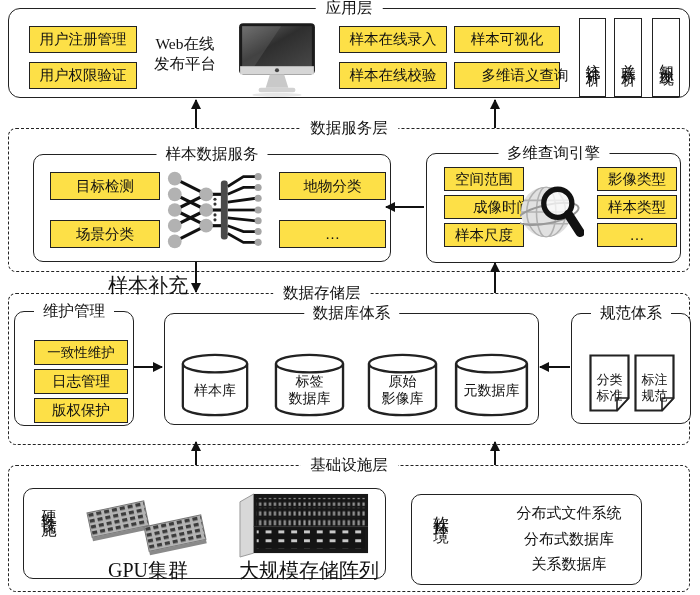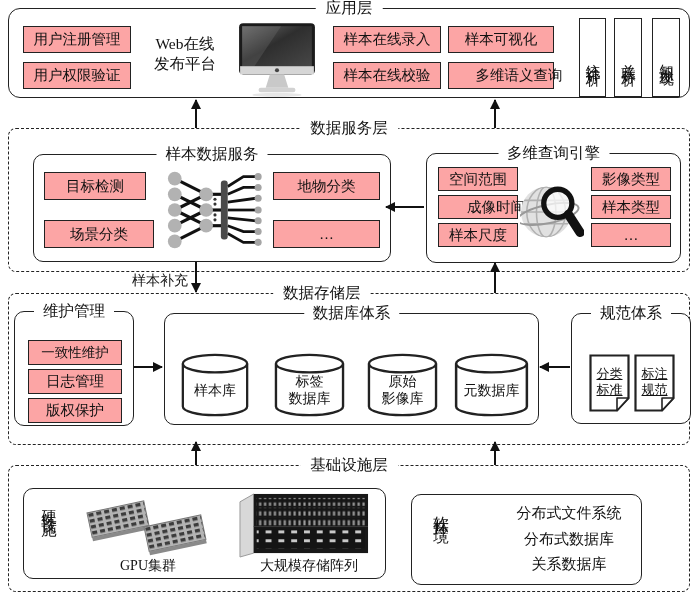--- a/index.html
+++ b/index.html
@@ -5,50 +5,50 @@
   html,body{margin:0;padding:0;background:#fff;}
   #page{position:relative;width:700px;height:595px;background:#fff;overflow:hidden;
         font-family:"Liberation Serif","DejaVu Serif",serif;color:#111;}
   .layer{position:absolute;border:1.6px dashed #222;border-radius:8px;box-sizing:border-box;}
   .layer.solid{border:1.8px solid #222;border-radius:12px;}
   .layer-label{position:absolute;top:-11px;left:50%;transform:translateX(-50%);
         background:#fff;padding:0 10px;font-size:15.5px;white-space:nowrap;line-height:20px;}
   .tbox{position:absolute;border:1.8px solid #222;border-radius:10px;box-sizing:border-box;background:#fff;}
   .tbox-title{position:absolute;top:-11px;left:50%;transform:translateX(-50%);
         background:#fff;padding:0 9px;font-size:15.5px;white-space:nowrap;line-height:20px;}
-  .cell{position:absolute;border:1.8px solid #222;box-sizing:border-box;background:#fca5a5;
-        display:flex;align-items:center;justify-content:center;font-size:14.5px;white-space:nowrap;}
+  .cell{position:absolute;border:1.8px solid #222;box-sizing:border-box;background:#fde047;
+        display:flex;align-items:center;justify-content:center;font-size:14.5px;white-space:nowrap;margin-left:6px;}
   .vcell{position:absolute;border:1.8px solid #222;box-sizing:border-box;background:#fff;
         display:flex;align-items:center;justify-content:center;font-size:14.5px;
         writing-mode:vertical-rl;text-orientation:upright;letter-spacing:3px;}
   .vlabel{position:absolute;font-size:15.5px;writing-mode:vertical-rl;text-orientation:upright;
         letter-spacing:4px;display:flex;align-items:center;}
   .txt{position:absolute;display:flex;flex-direction:column;align-items:center;justify-content:center;
         font-size:15.5px;line-height:1.32;text-align:center;}
-  .caption{position:absolute;font-size:14px;text-align:center;white-space:nowrap;}
+  .caption{position:absolute;font-size:20px;text-align:center;white-space:nowrap;}
   .va{position:absolute;width:2px;background:#111;}
   .va.up::before{content:"";position:absolute;top:-1px;left:-4px;
         border-left:5px solid transparent;border-right:5px solid transparent;border-bottom:10px solid #111;}
   .va.down::before{content:"";position:absolute;bottom:-1px;left:-4px;
         border-left:5px solid transparent;border-right:5px solid transparent;border-top:10px solid #111;}
   .ha{position:absolute;height:2px;background:#111;}
   .ha.lhead::before{content:"";position:absolute;left:-1px;top:-4px;
         border-top:5px solid transparent;border-bottom:5px solid transparent;border-right:10px solid #111;}
   .ha.rhead::before{content:"";position:absolute;right:-1px;top:-4px;
         border-top:5px solid transparent;border-bottom:5px solid transparent;border-left:10px solid #111;}
   .icon{position:absolute;}
   .cyl{position:absolute;}
   .cyl svg{position:absolute;left:0;top:0;width:100%;height:100%;}
   .cyl .clabel{position:absolute;left:0;top:14px;width:100%;height:calc(100% - 18px);
         display:flex;flex-direction:column;align-items:center;justify-content:center;
         font-size:14px;line-height:1.18;text-align:center;}
   .doc{position:absolute;}
   .doc svg{position:absolute;left:0;top:0;width:100%;height:100%;}
-  .doc .dlabel{position:absolute;left:0;top:12px;width:100%;display:flex;flex-direction:column;
-        align-items:center;font-size:13px;line-height:1.25;text-align:center;text-decoration:underline;}
+  .doc .dlabel{position:absolute;left:0;top:18px;width:100%;display:flex;flex-direction:column;
+        align-items:center;font-size:13px;line-height:1.25;text-align:center;}
   .swlist{position:absolute;display:flex;flex-direction:column;justify-content:space-between;
         align-items:center;font-size:15px;}
 </style>
 </head>
 <body>
 
 <div id="page">
 
   <div class="layer solid" style="left:8px;top:8px;width:682px;height:90px;">
     <span class="layer-label">应用层</span>
@@ -84,21 +84,21 @@
     <div class="vcell" style="left:570px;top:9px;width:27px;height:79px;">统计分析</div>
     <div class="vcell" style="left:605px;top:9px;width:28px;height:79px;">关联分析</div>
     <div class="vcell" style="left:643px;top:9px;width:28px;height:79px;">知识发现</div>
   </div>
 
   <div class="layer" style="left:8px;top:128px;width:682px;height:144px;text-align:center;">
     <span class="layer-label">数据服务层</span>
 
     <div class="tbox" style="left:24px;top:25px;width:358px;height:108px;">
       <span class="tbox-title">样本数据服务</span>
-      <div class="cell" style="left:10px;top:17px;width:102px;height:28px;">目标检测</div>
+      <div class="cell" style="left:10px;top:17px;width:110px;height:28px;">目标检测</div>
       <div class="cell" style="left:10px;top:65px;width:110px;height:28px;">场景分类</div>
       <div class="icon" style="left:129px;top:12px;width:102px;height:86px;">
         <svg width="102" height="86" viewBox="0 0 104 84">
           <g stroke="#111" stroke-width="3.2">
             <line x1="12" y1="10" x2="44" y2="26"></line>
               <line x1="12" y1="26" x2="44" y2="42"></line>
             <line x1="12" y1="42" x2="44" y2="26"></line>
               <line x1="12" y1="42" x2="44" y2="58"></line>
             <line x1="12" y1="58" x2="44" y2="42"></line>
               <line x1="12" y1="74" x2="44" y2="58"></line>

